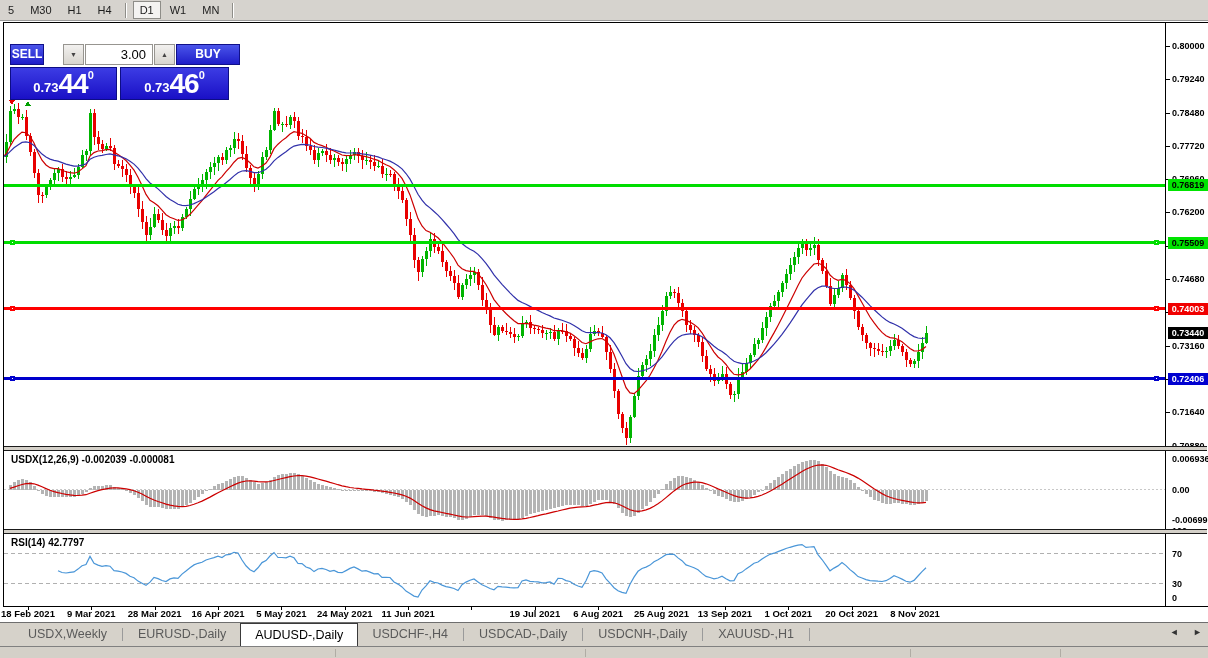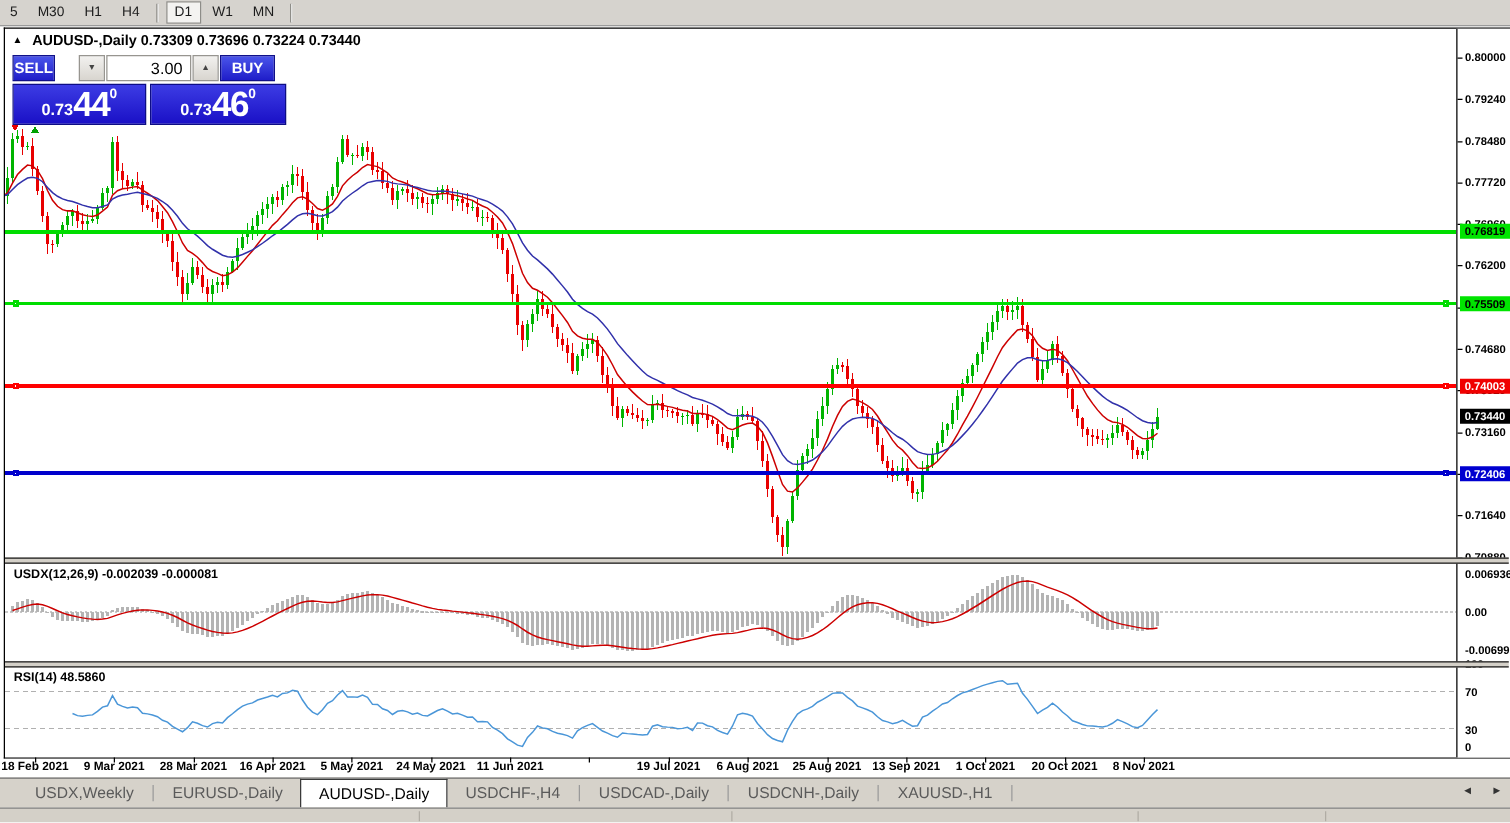--- a/index.html
+++ b/index.html
@@ -68,36 +68,27 @@
     <div class="tfbtn">H4</div>
     <div class="tbsep"></div>
     <div class="tfbtn active">D1</div>
     <div class="tfbtn">W1</div>
     <div class="tfbtn">MN</div>
     <div class="tbsep"></div>
   </div>
 
 <div class="window">
   <div class="wbody">
-    <div class="chart-header">
-      <span class="tri">▲</span>
-      <span>AUDUSD-,Daily</span>
-      <span> </span>
-      <span>0.73309</span>
-      <span>0.73696</span>
-      <span>0.73224</span>
-      <span>0.73440</span>
-    </div>
 
     <div class="trade-panel">
       <div class="tp-btn" style="left:0;width:34px;">SELL</div>
       <div class="tp-spin" style="left:53px;"><span>▼</span></div>
       <div class="tp-lot">3.00</div>
       <div class="tp-spin" style="left:144px;"><span>▲</span></div>
-      <div class="tp-btn" style="left:166px;width:44px;">BUY</div>
+      <div class="tp-btn" style="left:166px;width:64px;">BUY</div>
       <div class="tp-price" style="left:0;width:107px;">
         <span class="pre">0.73</span>
           <span class="big">44</span>
           <span class="sup">0</span>
       </div>
       <div class="tp-price" style="left:110px;width:109px;">
         <span class="pre">0.73</span>
           <span class="big">46</span>
           <span class="sup">0</span>
       </div>
@@ -822,21 +813,21 @@
         <rect x="900.5" y="38.5" width="3" height="14.792678268733667" fill="#b4b4b4"></rect>
         <rect x="904.5" y="38.5" width="3" height="15.483291184356567" fill="#b4b4b4"></rect>
         <rect x="908.5" y="38.5" width="3" height="15.587802656541555" fill="#b4b4b4"></rect>
         <rect x="912.5" y="38.5" width="3" height="14.805716522905442" fill="#b4b4b4"></rect>
         <rect x="916.5" y="38.5" width="3" height="13.242723711494847" fill="#b4b4b4"></rect>
         <rect x="920.5" y="38.5" width="3" height="11.090929901512617" fill="#b4b4b4"></rect>
         <polyline points="6,37.4 10,36.1 14,34.7 18,33.5 22,32.6 26,32.3 30,32.8 34,34.1 38,35.8 42,37.6 46,39.3 50,40.6 54,41.6 58,42.5 62,43.3 66,43.9 70,44.3 74,44.5 78,44.2 82,43.7 86,42.3 90,40.9 94,39.7 98,38.7 102,37.8 106,37.2 110,36.9 114,36.9 118,37.3 122,37.8 126,38.6 130,39.7 134,41.2 138,43.0 142,45.2 146,47.3 150,49.0 154,50.5 158,51.8 162,53.1 166,54.2 170,54.9 174,55.4 178,55.6 182,55.3 186,54.5 190,53.3 194,51.8 198,50.1 202,48.1 206,46.1 210,43.9 214,41.8 218,39.7 222,37.7 226,35.8 230,33.9 234,32.1 238,30.8 242,30.0 246,29.8 250,30.1 254,30.6 258,30.9 262,30.9 266,30.5 270,29.5 274,28.5 278,27.5 282,26.6 286,25.7 290,25.0 294,24.7 298,24.7 302,25.1 306,25.8 310,26.9 314,28.0 318,29.1 322,30.2 326,31.4 330,32.5 334,33.7 338,34.8 342,35.7 346,36.5 350,37.0 354,37.4 358,37.9 362,38.3 366,38.7 370,39.2 374,39.6 378,40.2 382,40.7 386,41.3 390,42.0 394,42.9 398,43.9 402,45.3 406,47.1 410,49.4 414,52.2 418,54.8 422,56.9 426,58.6 430,59.8 434,60.7 438,61.5 442,62.4 446,63.2 450,64.0 454,64.9 458,65.6 462,66.0 466,66.0 470,65.7 474,65.4 478,65.2 482,65.2 486,65.6 490,66.2 494,66.8 498,67.4 502,67.8 506,68.1 510,68.3 514,68.3 518,67.9 522,67.3 526,66.5 530,65.6 534,64.7 538,63.7 542,62.8 546,61.8 550,60.9 554,60.0 558,59.0 562,58.1 566,57.2 570,56.6 574,56.2 578,55.9 582,55.7 586,55.1 590,54.2 594,53.3 598,52.3 602,51.7 606,51.4 610,51.8 614,53.0 618,54.7 622,56.8 626,58.7 630,59.9 634,60.3 638,59.9 642,58.9 646,57.4 650,55.3 654,52.8 658,49.9 662,46.6 666,43.2 670,39.9 674,36.9 678,34.5 682,32.8 686,31.8 690,31.2 694,31.2 698,31.7 702,32.8 706,34.3 710,36.0 714,37.9 718,39.5 722,41.2 726,43.0 730,44.6 734,45.9 738,46.7 742,47.1 746,46.9 750,46.3 754,45.3 758,44.0 762,42.3 766,40.2 770,38.0 774,35.6 778,33.2 782,30.6 786,28.0 790,25.4 794,22.9 798,20.4 802,18.3 806,16.5 810,15.0 814,14.1 818,13.9 822,14.3 826,15.5 830,17.1 834,18.7 838,20.1 842,21.5 846,23.1 850,24.9 854,27.1 858,29.6 862,32.3 866,35.1 870,37.8 874,40.3 878,42.6 882,44.7 886,46.3 890,47.5 894,48.5 898,49.3 902,50.1 906,50.9 910,51.5 914,51.9 918,51.9 922,51.4" fill="none" stroke="#cc0000" stroke-width="1.2" shape-rendering="auto"></polyline>
       </svg>
     <div class="splitter" style="top:506px;"></div>
     <div class="pane-label" style="top:514px;">
-      <span>RSI(14)</span> <span>48.5860</span>
+      <span>RSI(14)</span> <span>42.7797</span>
     </div>
     <svg id="rsi-svg" style="top:511px;" width="1161" height="71">
         <line x1="0" y1="19" x2="1161" y2="19" stroke="#b0b0b0" stroke-dasharray="4 3"></line>
         <line x1="0" y1="49" x2="1161" y2="49" stroke="#b0b0b0" stroke-dasharray="4 3"></line>
         <polyline points="54,36.8 58,38.5 62,39.0 66,38.3 70,37.9 74,35.1 78,31.7 82,30.6 86,22.4 90,29.3 94,31.1 98,32.3 102,31.6 106,32.2 110,36.6 114,37.1 118,38.0 122,39.4 126,42.2 130,43.7 134,47.1 138,49.3 142,51.4 146,48.1 150,43.4 154,44.6 158,46.5 162,47.6 166,44.9 170,43.8 174,44.4 178,40.1 182,37.0 186,33.7 190,30.9 194,29.3 198,28.3 202,26.0 206,24.8 210,23.6 214,22.2 218,23.5 222,20.8 226,20.3 230,18.3 234,19.0 238,26.0 242,31.8 246,35.7 250,37.7 254,33.8 258,28.6 262,26.6 266,22.0 270,18.5 274,23.5 278,23.5 282,23.8 286,22.1 290,23.8 294,29.5 298,29.6 302,33.0 306,34.4 310,37.6 314,35.0 318,34.4 322,35.5 326,37.3 330,36.5 334,38.3 338,38.7 342,36.6 346,34.4 350,33.0 354,34.9 358,37.2 362,36.7 366,38.1 370,39.8 374,39.6 378,43.4 382,43.3 386,43.5 390,48.0 394,50.1 398,52.9 402,57.1 406,59.5 410,62.1 414,63.1 418,56.0 422,51.9 426,46.8 430,48.3 434,49.0 438,51.1 442,52.6 446,53.4 450,54.5 454,56.5 458,50.7 462,48.1 466,46.3 470,44.9 474,47.9 478,50.8 482,52.5 486,54.5 490,55.8 494,52.4 498,52.9 502,53.2 506,53.6 510,53.9 514,53.6 518,47.0 522,45.9 526,47.4 530,47.7 534,47.9 538,48.9 542,48.7 546,47.9 550,50.3 554,44.4 558,44.5 562,46.6 566,47.5 570,50.3 574,52.0 578,53.3 582,46.8 586,37.8 590,36.6 594,37.4 598,38.9 602,44.8 606,49.2 610,53.7 614,56.8 618,58.4 622,59.4 626,50.2 630,43.1 634,37.3 638,34.5 642,33.1 646,31.1 650,27.8 654,25.7 658,23.3 662,20.7 666,20.2 670,20.4 674,23.9 678,26.7 682,30.9 686,32.3 690,33.8 694,35.7 698,39.4 702,42.4 706,43.5 710,44.9 714,44.0 718,42.2 722,44.7 726,46.9 730,46.6 734,39.7 738,38.1 742,34.9 746,32.2 750,29.2 754,28.0 758,25.0 762,22.4 766,20.3 770,19.2 774,17.6 778,16.1 782,14.5 786,13.3 790,12.2 794,11.1 798,10.6 802,13.4 806,13.0 810,12.6 814,20.6 818,25.5 822,31.1 826,36.8 830,34.1 834,31.9 838,28.5 842,31.6 846,35.6 850,38.8 854,42.6 858,44.0 862,45.6 866,46.7 870,46.8 874,47.2 878,47.5 882,46.7 886,44.6 890,41.7 894,43.3 898,45.1 902,47.3 906,48.2 910,46.4 914,42.0 918,37.6 922,33.7" fill="none" stroke="#4a96d8" stroke-width="1.2" shape-rendering="auto"></polyline>
       </svg>
 
     <div class="paxis" id="paxis">
         <div class="ptickdash" style="top: 23px;"></div>
         <div class="ptick" style="top: 18px;">0.80000</div>

